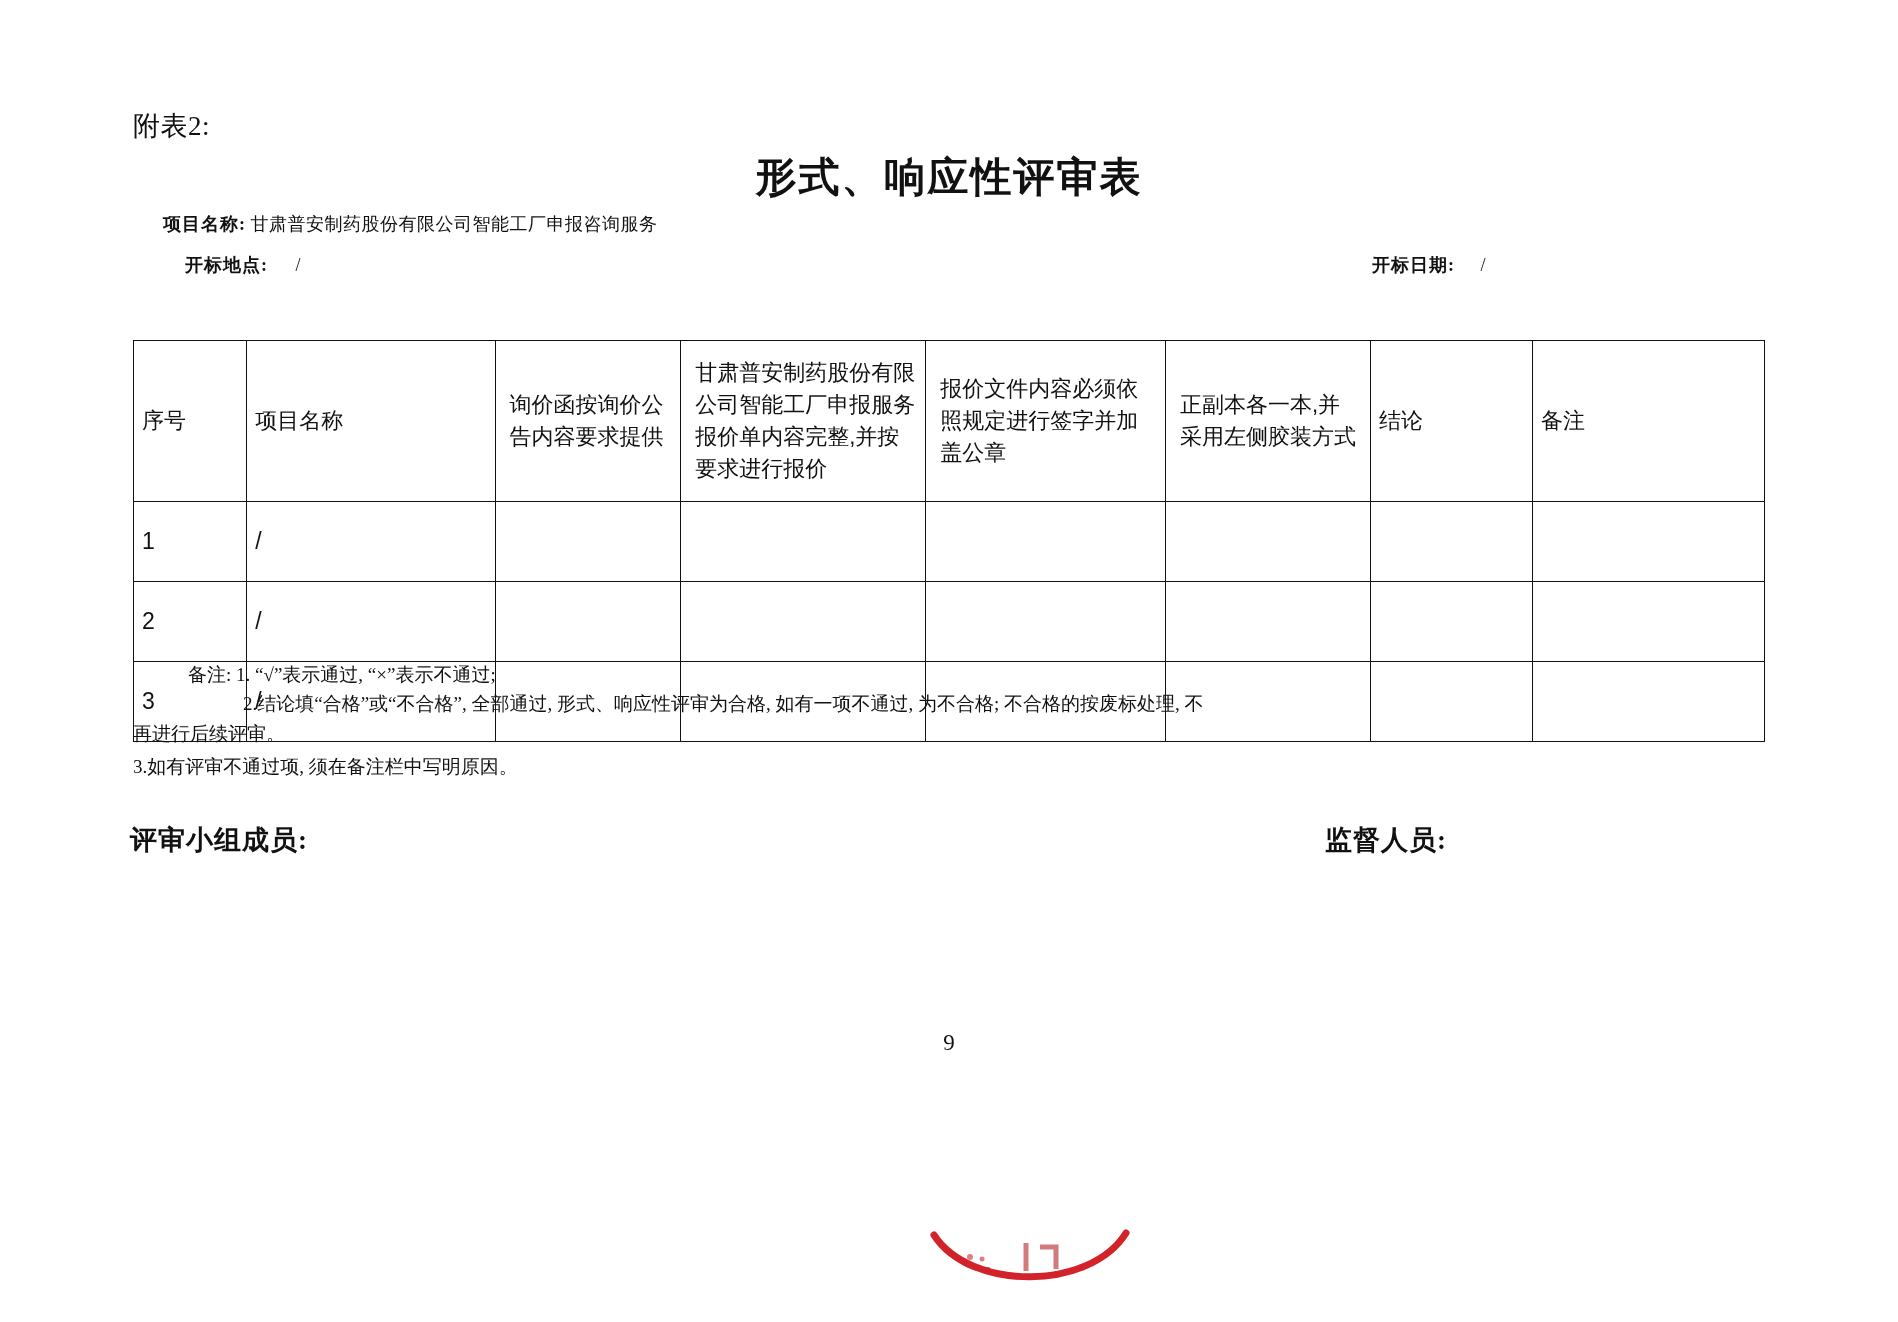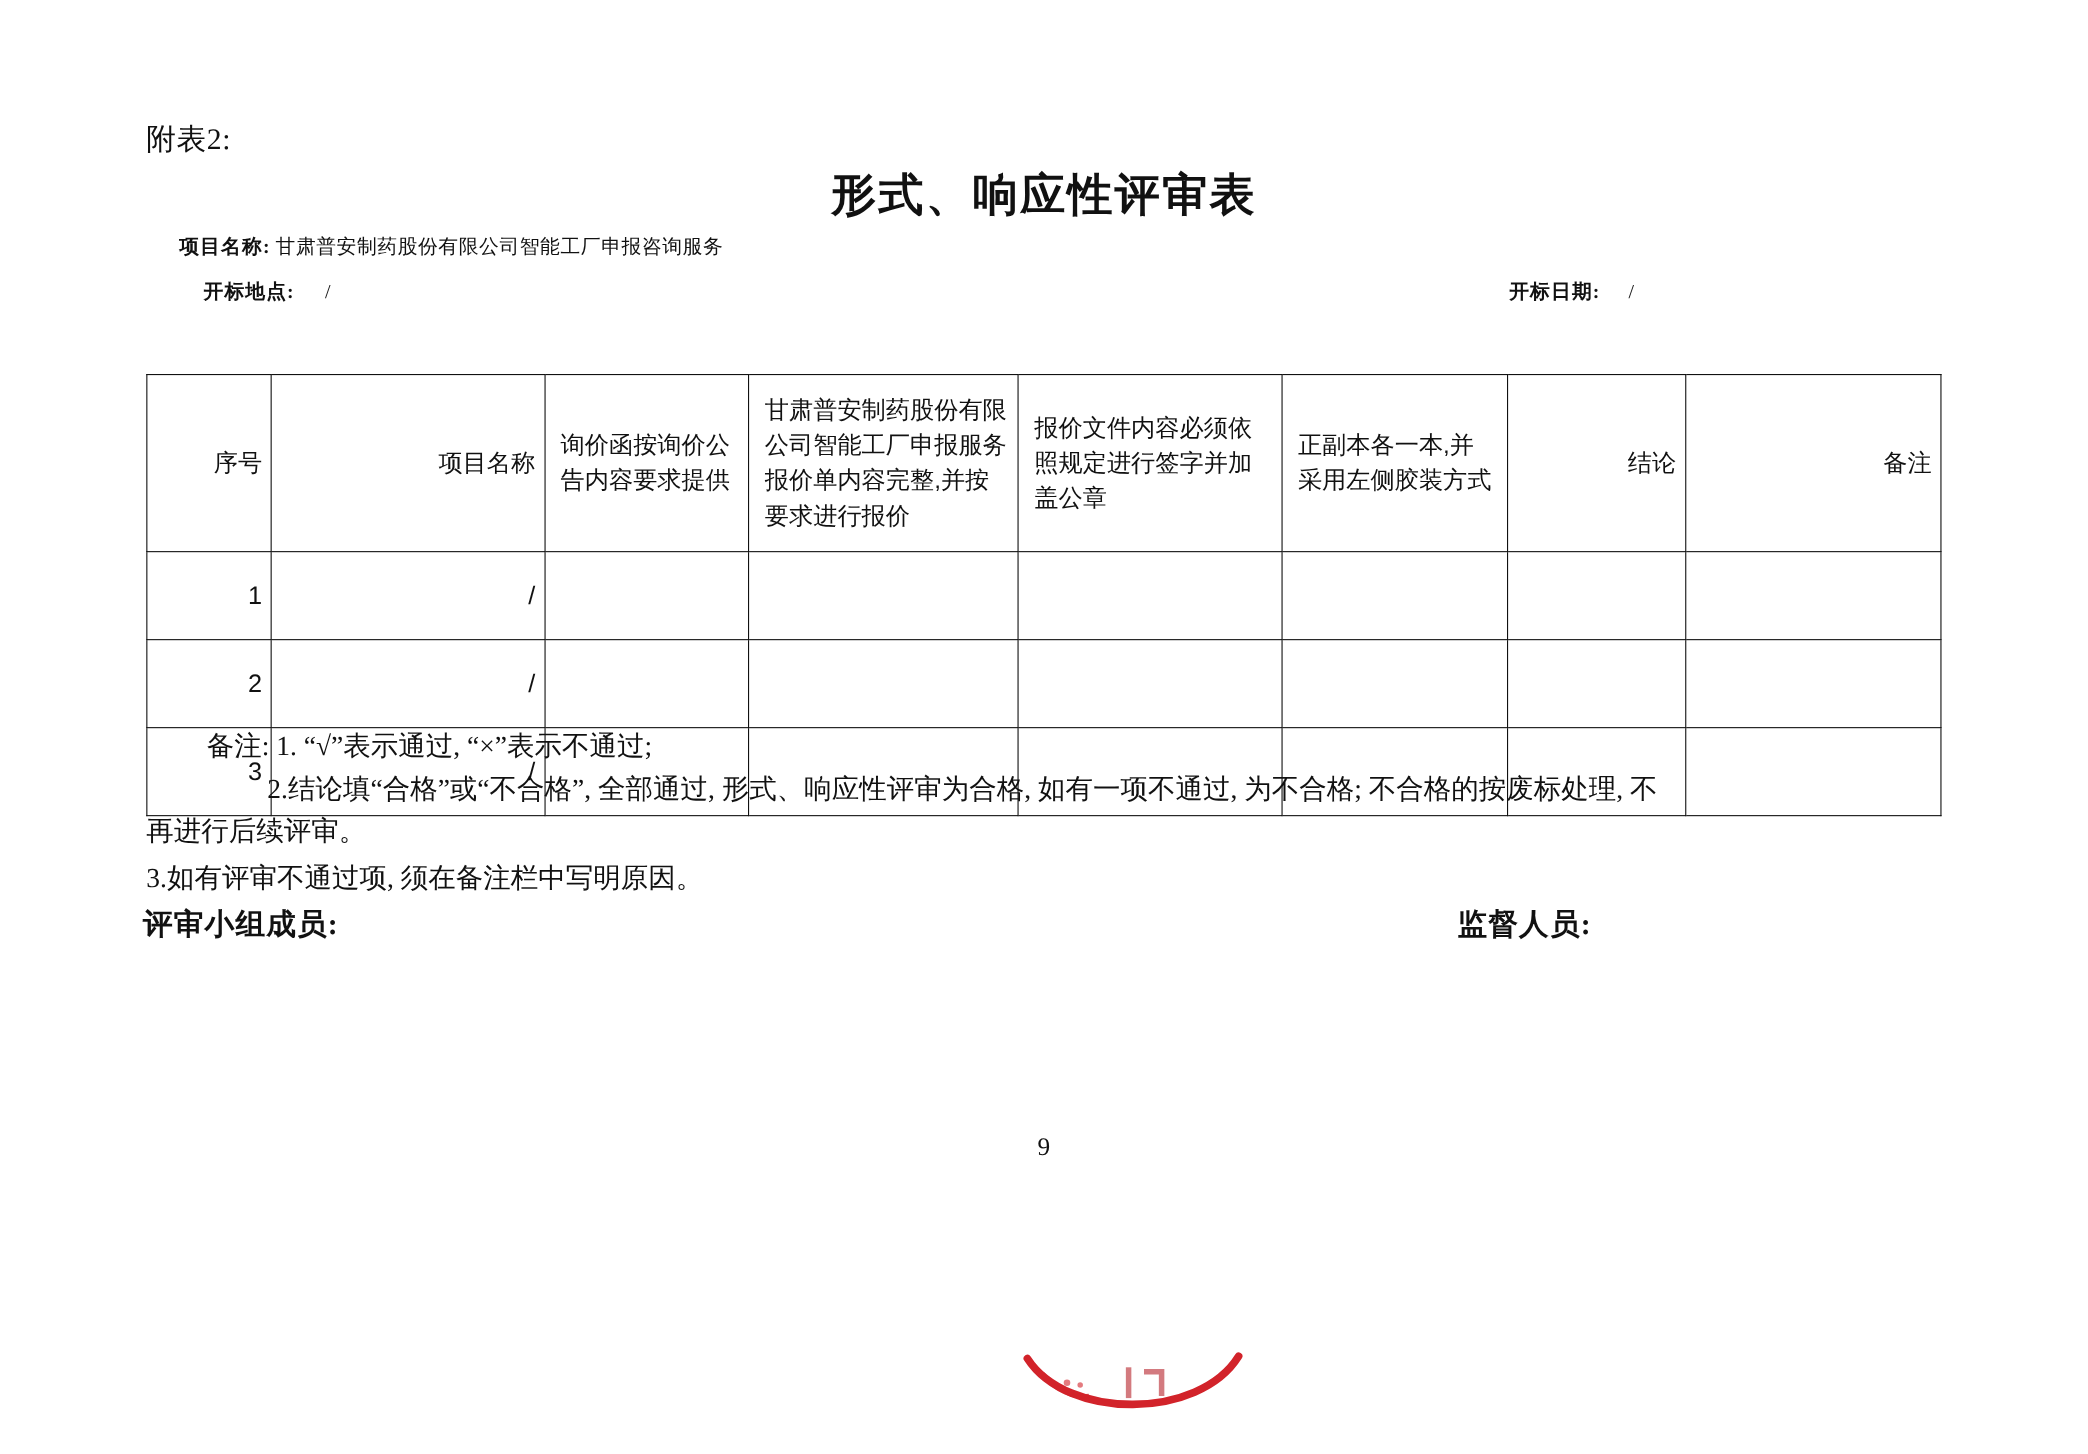--- a/index.html
+++ b/index.html
@@ -82,21 +82,21 @@
   table.review {
     position: absolute;
     left: 133px;
     top: 340px;
     width: 1632px;
     border-collapse: collapse;
     table-layout: fixed;
   }
   table.review th, table.review td {
     border: 1.5px solid #111111;
-    text-align: right;
+    text-align: left;
     vertical-align: middle;
     font-size: 22px;
     font-family: "Liberation Sans", sans-serif;
     color: #111111;
     padding: 4px 8px;
   }
   table.review thead th {
     height: 152px;
     line-height: 1.45;
     font-weight: normal;
@@ -117,21 +117,21 @@
   .c-q3 { width: 222px; }
   .c-q4 { width: 190px; }
   .c-conc { width: 150px; }
   .c-note { width: 215px; }
 
   .notes {
     position: absolute;
     left: 133px;
     top: 660px;
     width: 1640px;
-    font-size: 25px;
+    font-size: 19px;
     line-height: 1.55;
   }
   .notes .n1 { margin-left: 55px; }
   .notes .n2 { margin-left: 110px; text-indent: 0; }
   .notes .n2-wrap { margin-left: 0px; }
   .notes .n3 { margin-top: 4px; }
 
   .signs {
     position: absolute;
     top: 822px;

